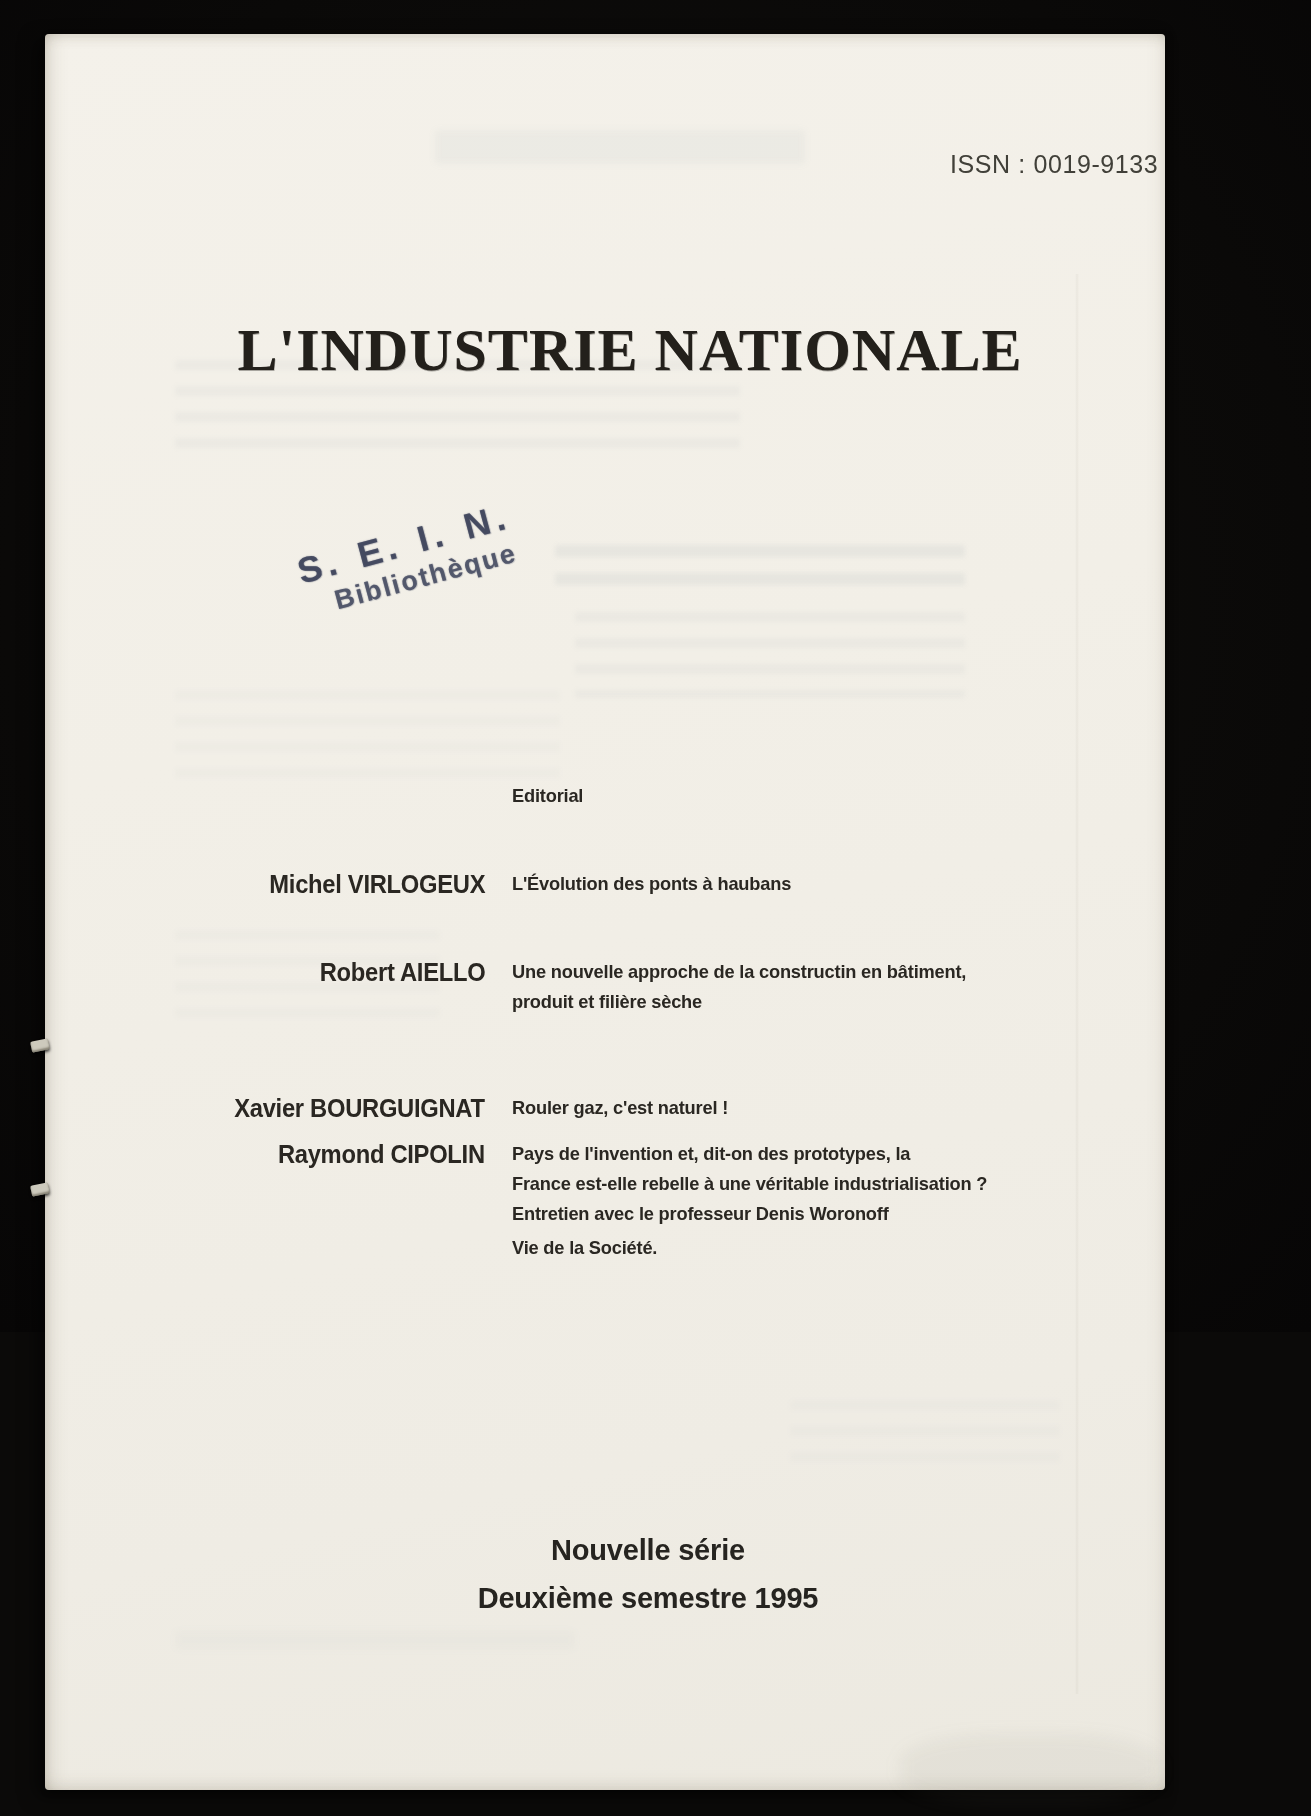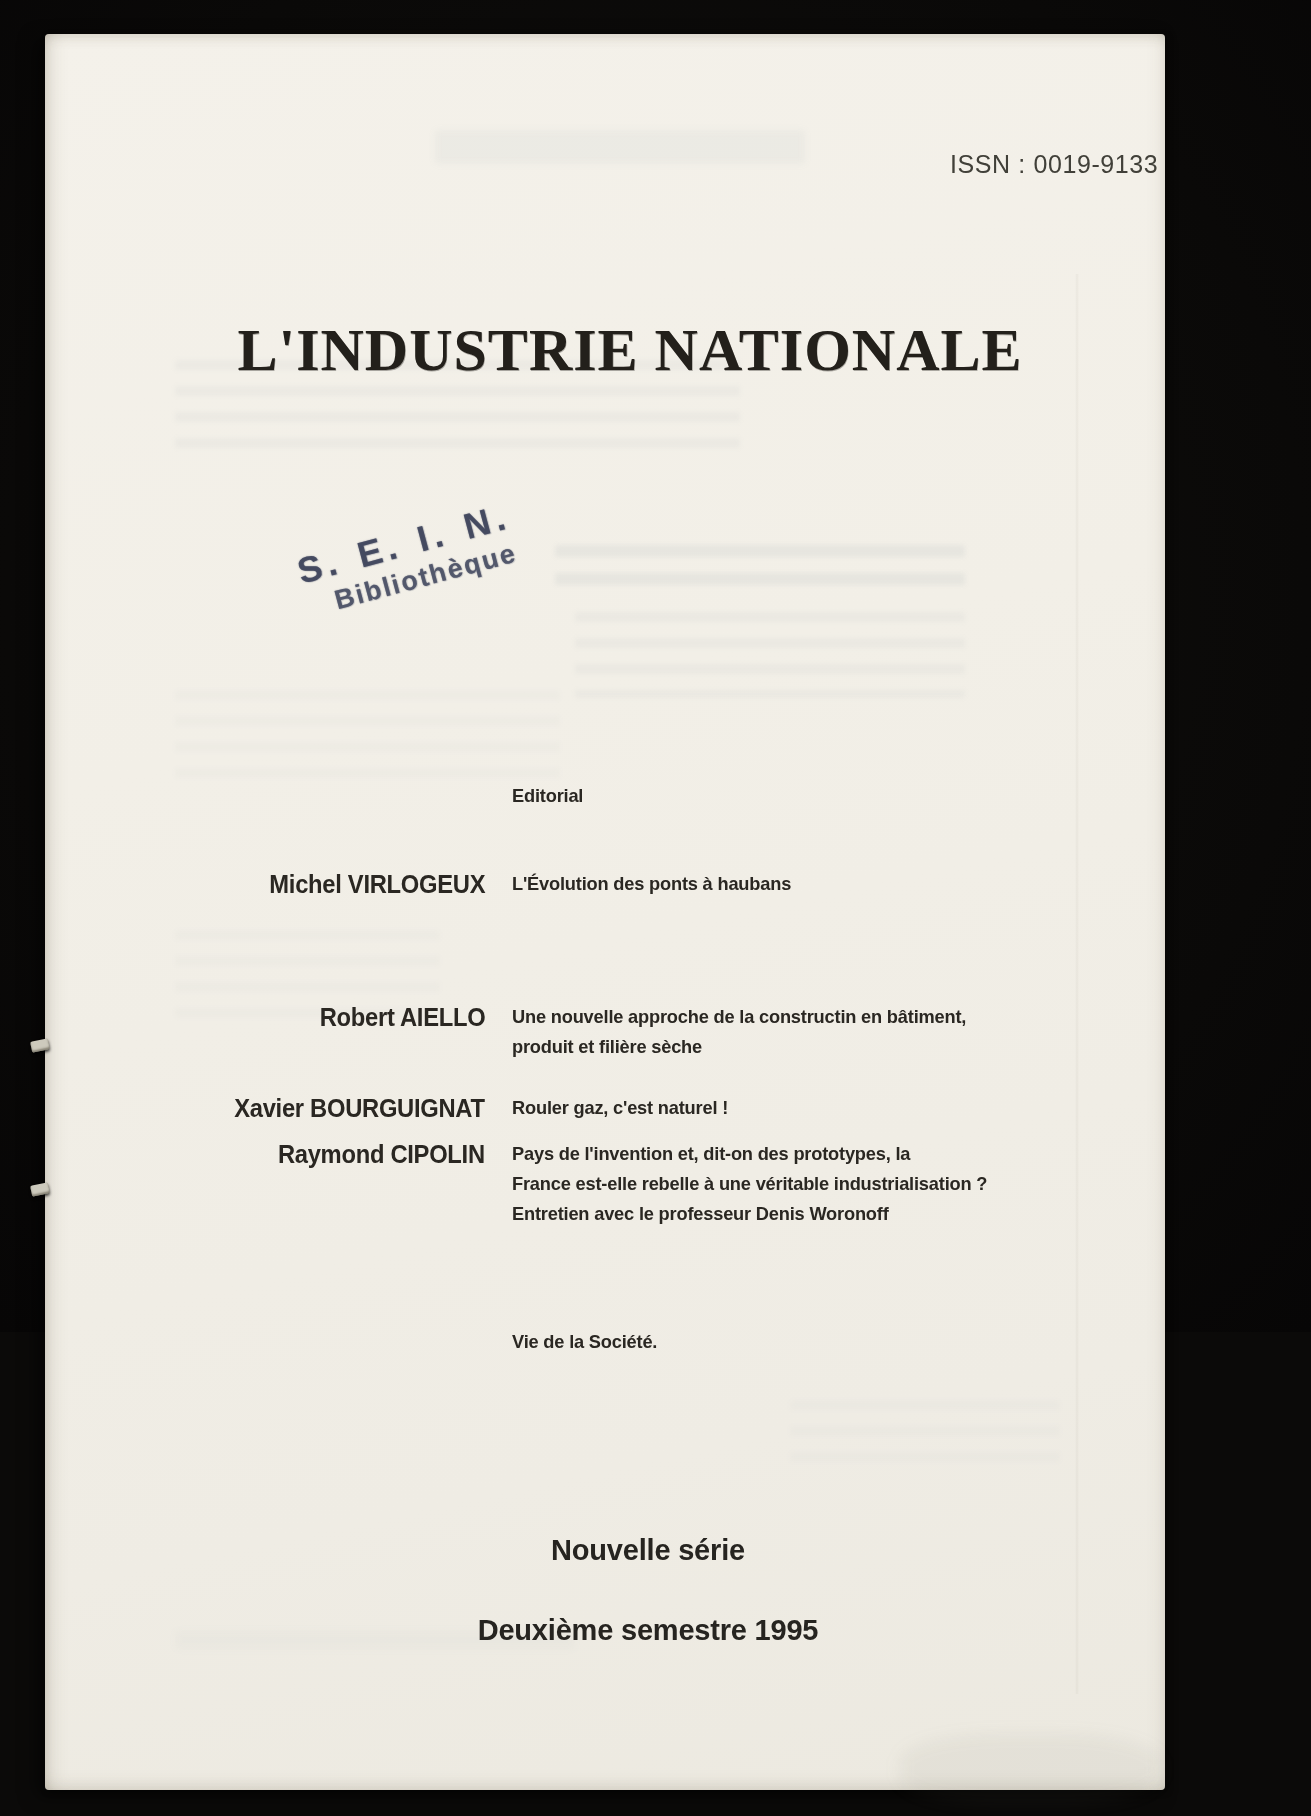--- a/index.html
+++ b/index.html
@@ -86,21 +86,21 @@
     margin-left:27px;
     font-weight:bold;font-size:19px;line-height:30px;
     color:#2a2722;letter-spacing:-.2px;
   }
   .toc-line{white-space:nowrap;transform:scaleX(.96);transform-origin:0 50%;}
 
   
   .footer{position:absolute;left:343px;top:1500px;width:520px;text-align:center;
     font-weight:bold;color:#262420;}
   .footer-series{font-size:29px;line-height:32px;letter-spacing:-.2px;}
-  .footer-issue{font-size:29px;line-height:32px;margin-top:48px;letter-spacing:-.2px;}
+  .footer-issue{font-size:29px;line-height:32px;margin-top:16px;letter-spacing:-.2px;}
 </style>
 </head>
 <body>
 
 <div class="stage">
 
   <div class="paper">
 
     <div class="ghost solid" style="left:390px;top:96px;width:370px;height:34px;"></div>
     <div class="ghost" style="left:130px;top:326px;width:565px;height:100px;"></div>
@@ -131,21 +131,21 @@
         </div>
       </div>
 
       <div class="toc-row" style="top:835px;">
         <div class="toc-author"><span>Michel VIRLOGEUX</span></div>
         <div class="toc-title">
           <div class="toc-line">L'Évolution des ponts à haubans</div>
         </div>
       </div>
 
-      <div class="toc-row" style="top:923px;margin-top:45px;">
+      <div class="toc-row" style="top:923px;">
         <div class="toc-author"><span>Robert AIELLO</span></div>
         <div class="toc-title">
           <div class="toc-line">Une nouvelle approche de la constructin en bâtiment,</div>
           <div class="toc-line">produit et filière sèche</div>
         </div>
       </div>
 
       <div class="toc-row" style="top:1059px;">
         <div class="toc-author"><span>Xavier BOURGUIGNAT</span></div>
         <div class="toc-title">
@@ -155,21 +155,21 @@
 
       <div class="toc-row" style="top:1105px;">
         <div class="toc-author"><span>Raymond CIPOLIN</span></div>
         <div class="toc-title">
           <div class="toc-line">Pays de l'invention et, dit-on des prototypes, la</div>
           <div class="toc-line">France est-elle rebelle à une véritable industrialisation ?</div>
           <div class="toc-line">Entretien avec le professeur Denis Woronoff</div>
         </div>
       </div>
 
-      <div class="toc-row" style="top:1293px;">
+      <div class="toc-row" style="top:1199px;">
         <div class="toc-author"><span></span></div>
         <div class="toc-title">
           <div class="toc-line">Vie de la Société.</div>
         </div>
       </div>
 
     </div>
 
     <div class="footer">
       <div class="footer-series">Nouvelle série</div>

